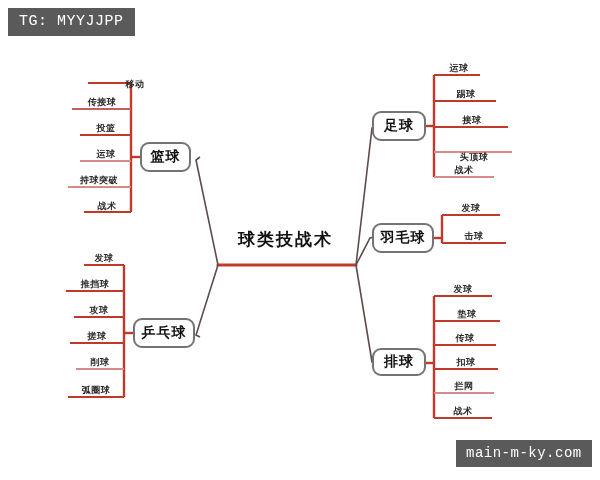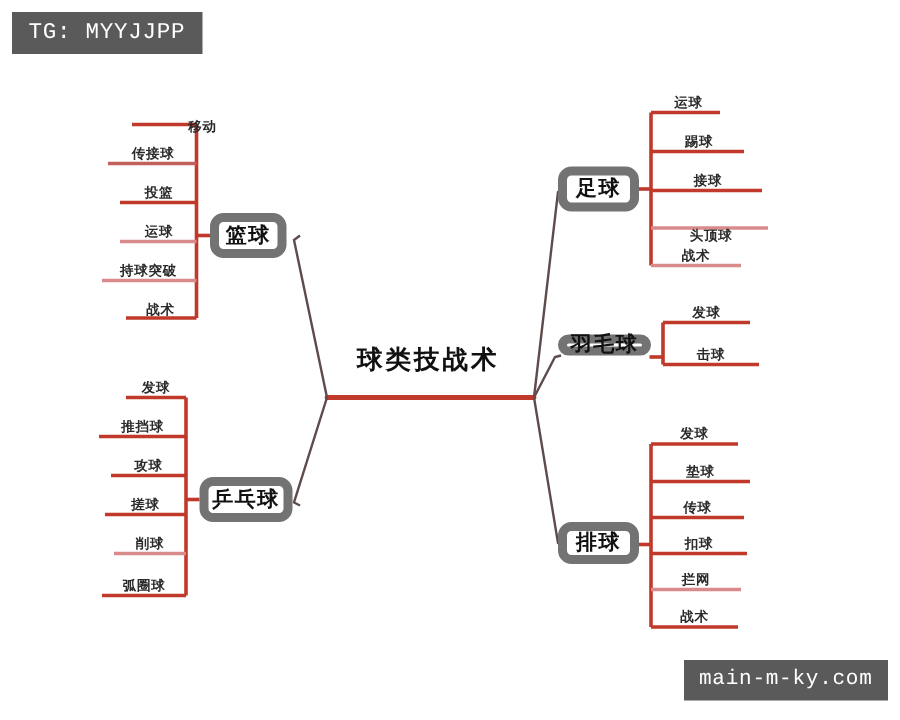--- a/index.html
+++ b/index.html
@@ -40,21 +40,21 @@
   #wm-bottom {
     left: 456px;
     top: 440px;
     padding: 5px 10px 6px 10px;
     font-size: 14px;
   }
 
   .node-box {
     position: absolute;
     background: #ffffff;
-    border: 6px solid #737373;
+    border: 2px solid #737373;
     border-radius: 9px;
     display: flex;
     align-items: center;
     justify-content: center;
     color: #111111;
     font-weight: bold;
     font-size: 14px;
     letter-spacing: 1px;
     box-sizing: border-box;
   }
@@ -140,21 +140,21 @@
 </div>
 
 <div class="node-box" style="left:133px; top:318px; width:62px; height:30px;">
   <span>乒乓球</span>
 </div>
 
 <div class="node-box" style="left:372px; top:111px; width:54px; height:30px;">
   <span>足球</span>
 </div>
 
-<div class="node-box" style="left:372px; top:223px; width:62px; height:14px;">
+<div class="node-box" style="left:372px; top:223px; width:62px; height:30px;">
   <span>羽毛球</span>
 </div>
 
 <div class="node-box" style="left:372px; top:348px; width:54px; height:28px;">
   <span>排球</span>
 </div>
 
 <div class="leaf-label" style="left:111px; top:78px;margin-left:24px;">移动</div>
 <div class="leaf-label" style="left:102px; top:96px;">传接球</div>
 <div class="leaf-label" style="left:106px; top:122px;">投篮</div>

